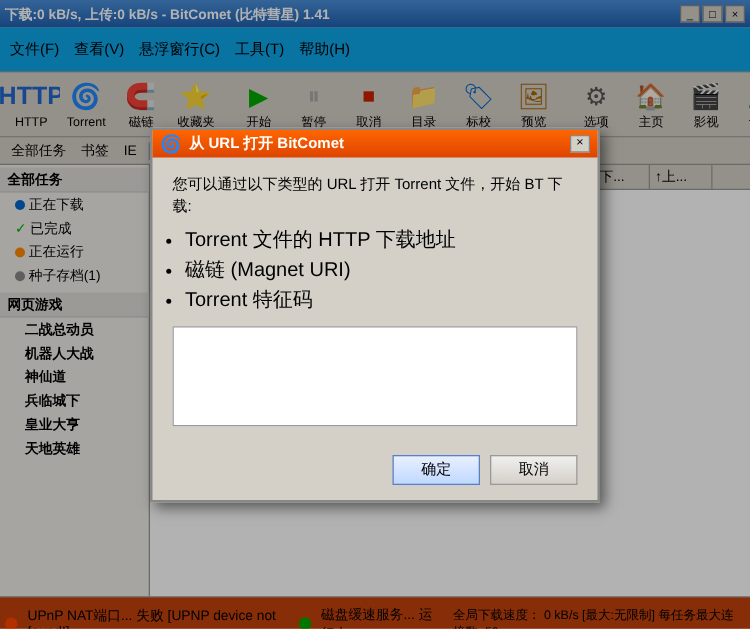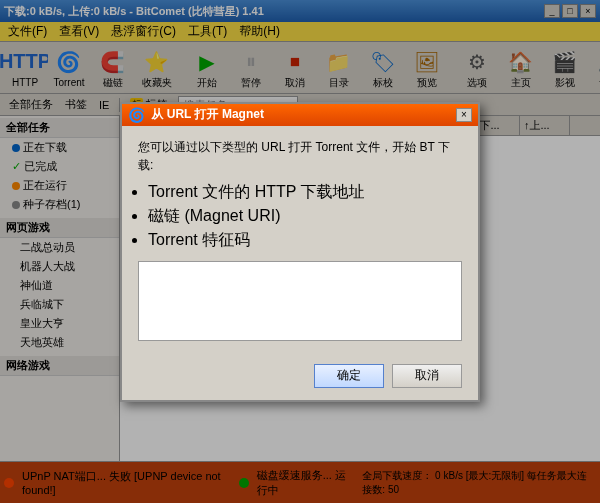--- a/index.html
+++ b/index.html
@@ -39,22 +39,22 @@
       font-size: 9px;
       display: flex;
       align-items: center;
       justify-content: center;
       cursor: pointer;
       color: #000;
     }
 
     
     .menu-bar {
-      background: #fde047;
-      height: 20px;
+      background: #0ea5e9;
+      height: 36px;
       display: flex;
       align-items: center;
       padding: 0 2px;
       border-bottom: 1px solid #999;
     }
     .menu-item {
       padding: 2px 6px;
       font-size: 12px;
       cursor: pointer;
       white-space: nowrap;
@@ -170,20 +170,21 @@
     .sidebar-item .dot {
       width: 8px;
       height: 8px;
       border-radius: 50%;
       flex-shrink: 0;
     }
     .sidebar-subitem {
       padding: 2px 4px 2px 20px;
       font-size: 11px;
       cursor: pointer;
+      font-weight: bold;
     }
 
     
     .file-area {
       flex: 1;
       display: flex;
       flex-direction: column;
       background: white;
       overflow: hidden;
     }
@@ -468,25 +469,20 @@
       <div class="sidebar-header">
         <span>网页游戏</span>
       </div>
       <div class="sidebar-subitem">二战总动员</div>
       <div class="sidebar-subitem">机器人大战</div>
       <div class="sidebar-subitem">神仙道</div>
       <div class="sidebar-subitem">兵临城下</div>
       <div class="sidebar-subitem">皇业大亨</div>
       <div class="sidebar-subitem">天地英雄</div>
     </div>
-    <div class="sidebar-section">
-      <div class="sidebar-header">
-        <span>网络游戏</span>
-      </div>
-    </div>
   </div>
 
   <div class="file-area">
     <div class="file-header">
       <div class="file-col" style="width:180px;">名称</div>
       <div class="file-col" style="width:30px;">评..</div>
       <div class="file-col" style="width:30px;">发...</div>
       <div class="file-col" style="width:60px;">大小</div>
       <div class="file-col" style="width:50px;">进度</div>
       <div class="file-col" style="width:50px;">↓下...</div>
@@ -509,21 +505,21 @@
     <span>全局下载速度：  0 kB/s [最大:无限制]    每任务最大连接数: 50</span>
   </div>
 
 </div>
 
 <div class="modal-overlay">
   <div class="modal">
     <div class="modal-title-bar">
       <div class="modal-title-text">
         <span style="font-size:14px;">🌀</span>
-        <span>从 URL 打开 Magnet</span>
+        <span>从 URL 打开 BitComet</span>
       </div>
       <div class="modal-close-btn">×</div>
     </div>
     <div class="modal-body">
       <div class="modal-desc">您可以通过以下类型的 URL 打开 Torrent 文件，开始 BT 下载:</div>
       <ul class="modal-list">
         <li>Torrent 文件的 HTTP 下载地址</li>
         <li>磁链 (Magnet URI)</li>
         <li>Torrent 特征码</li>
       </ul>

